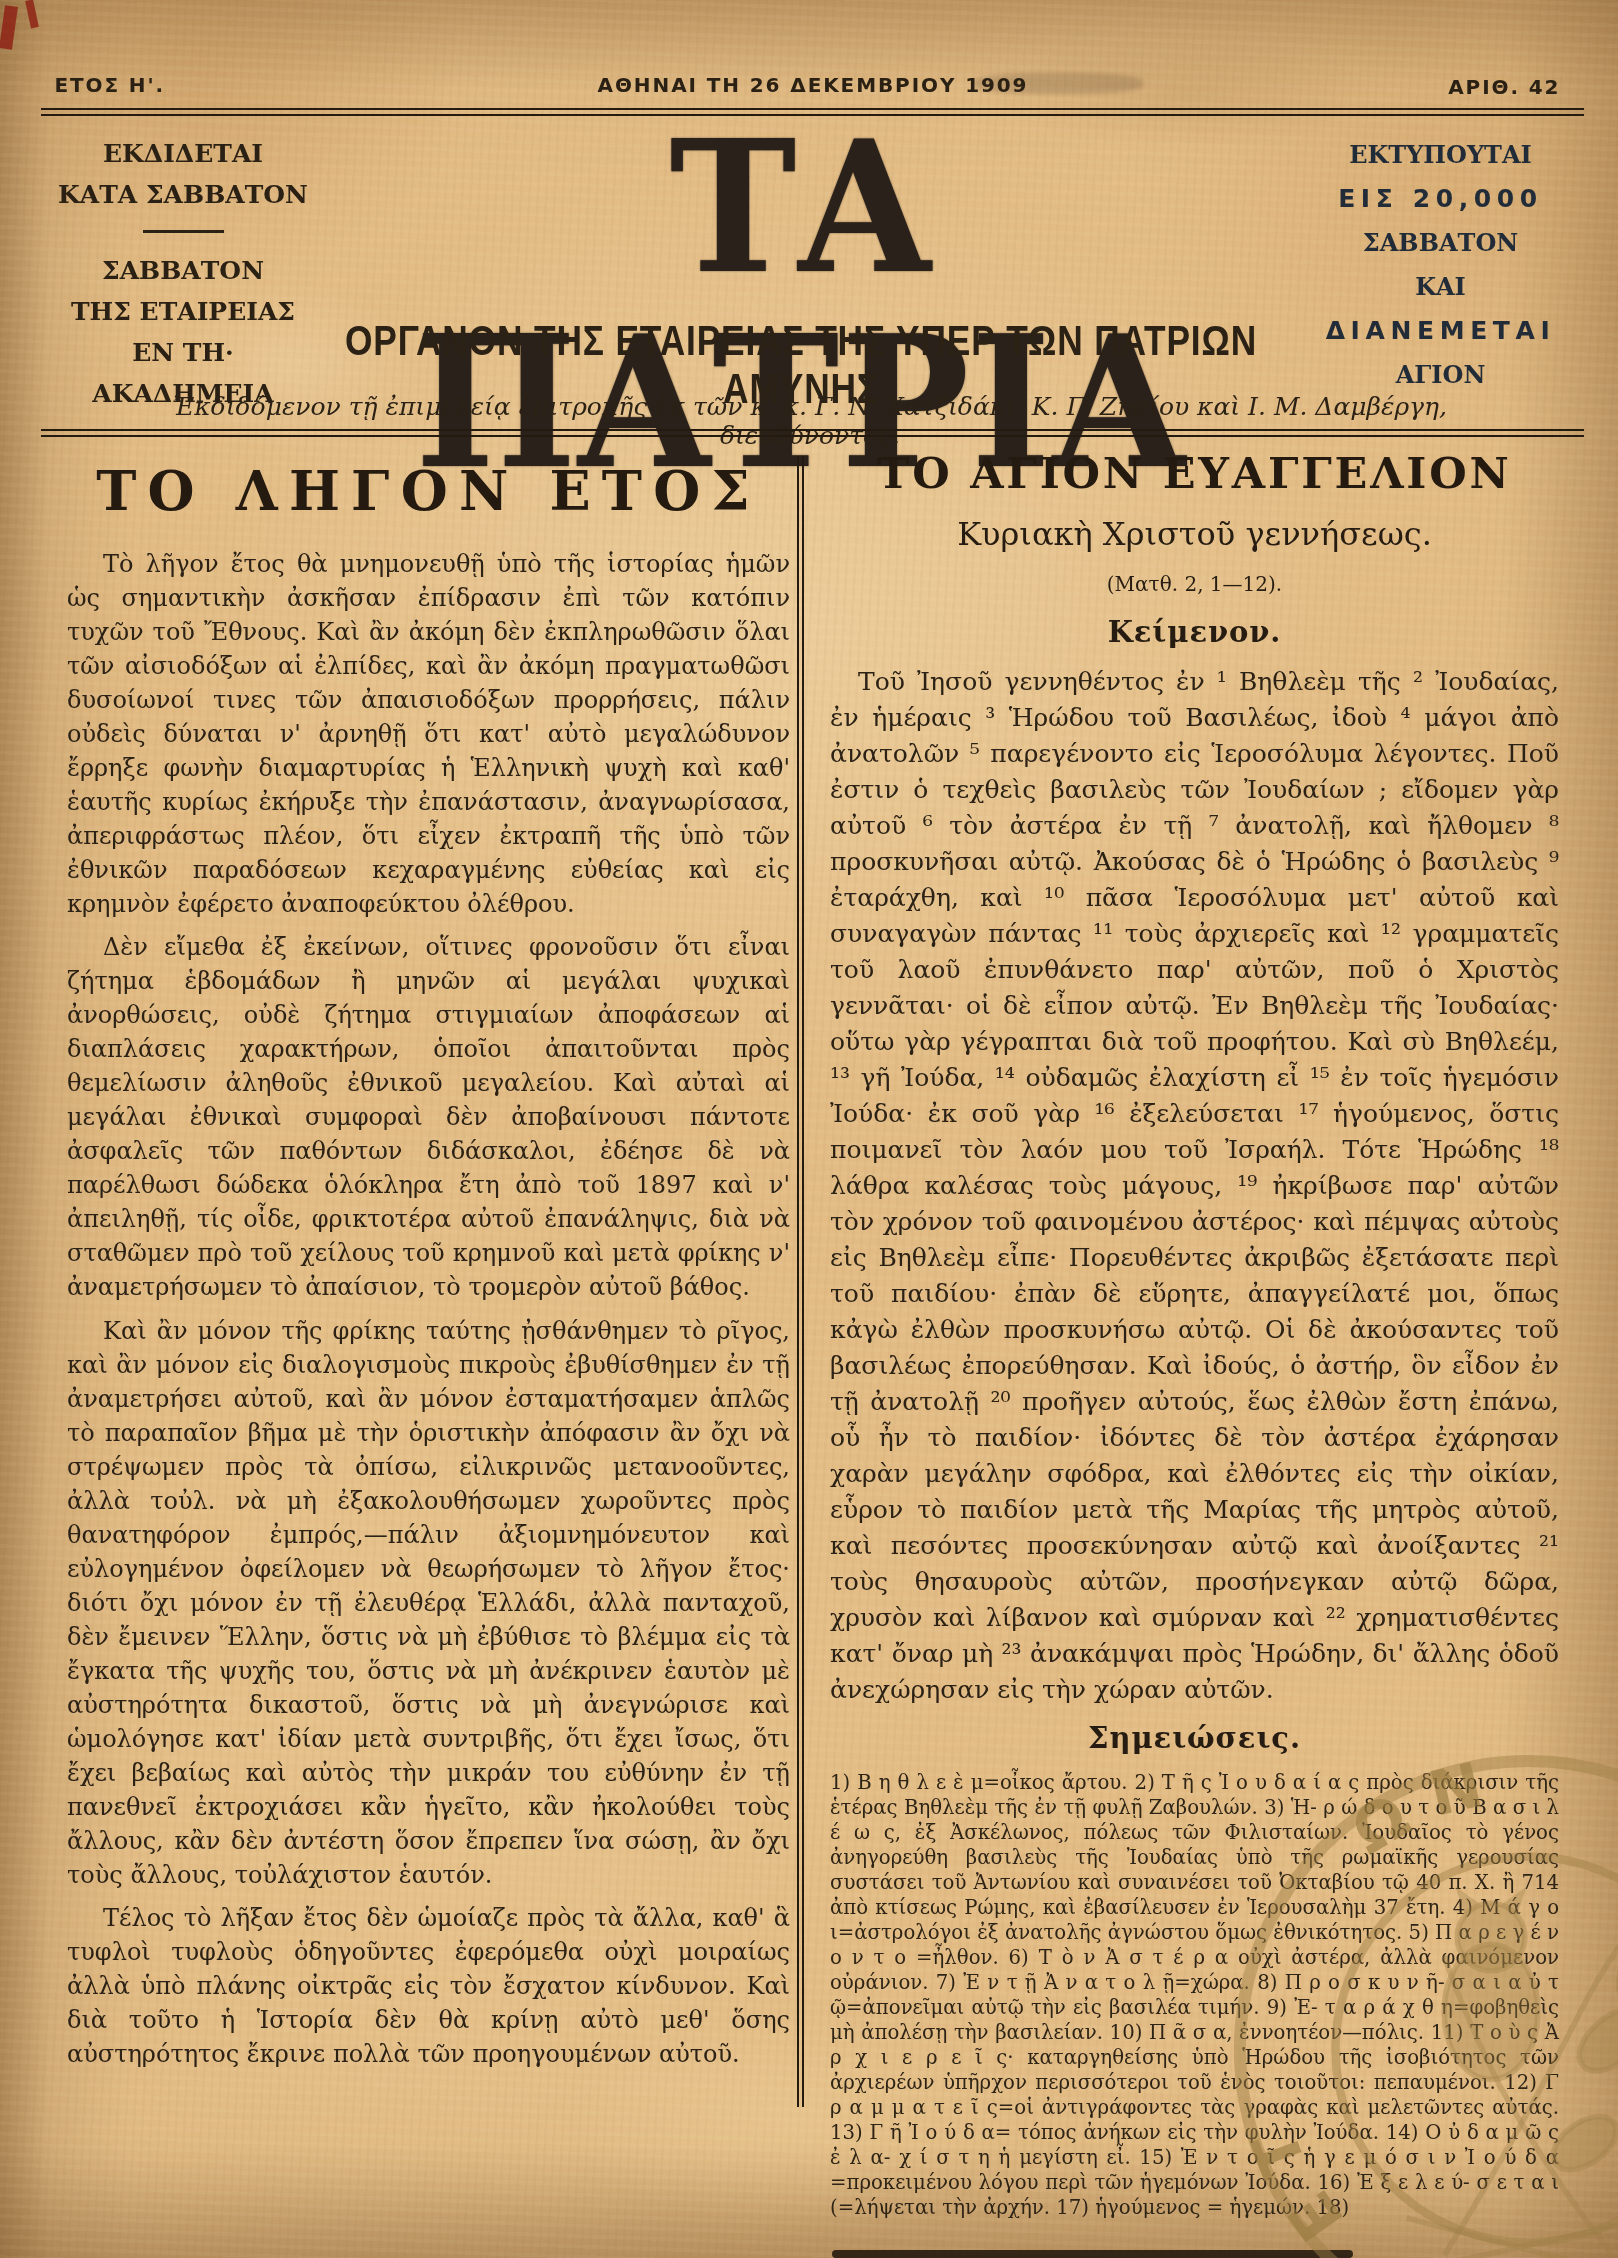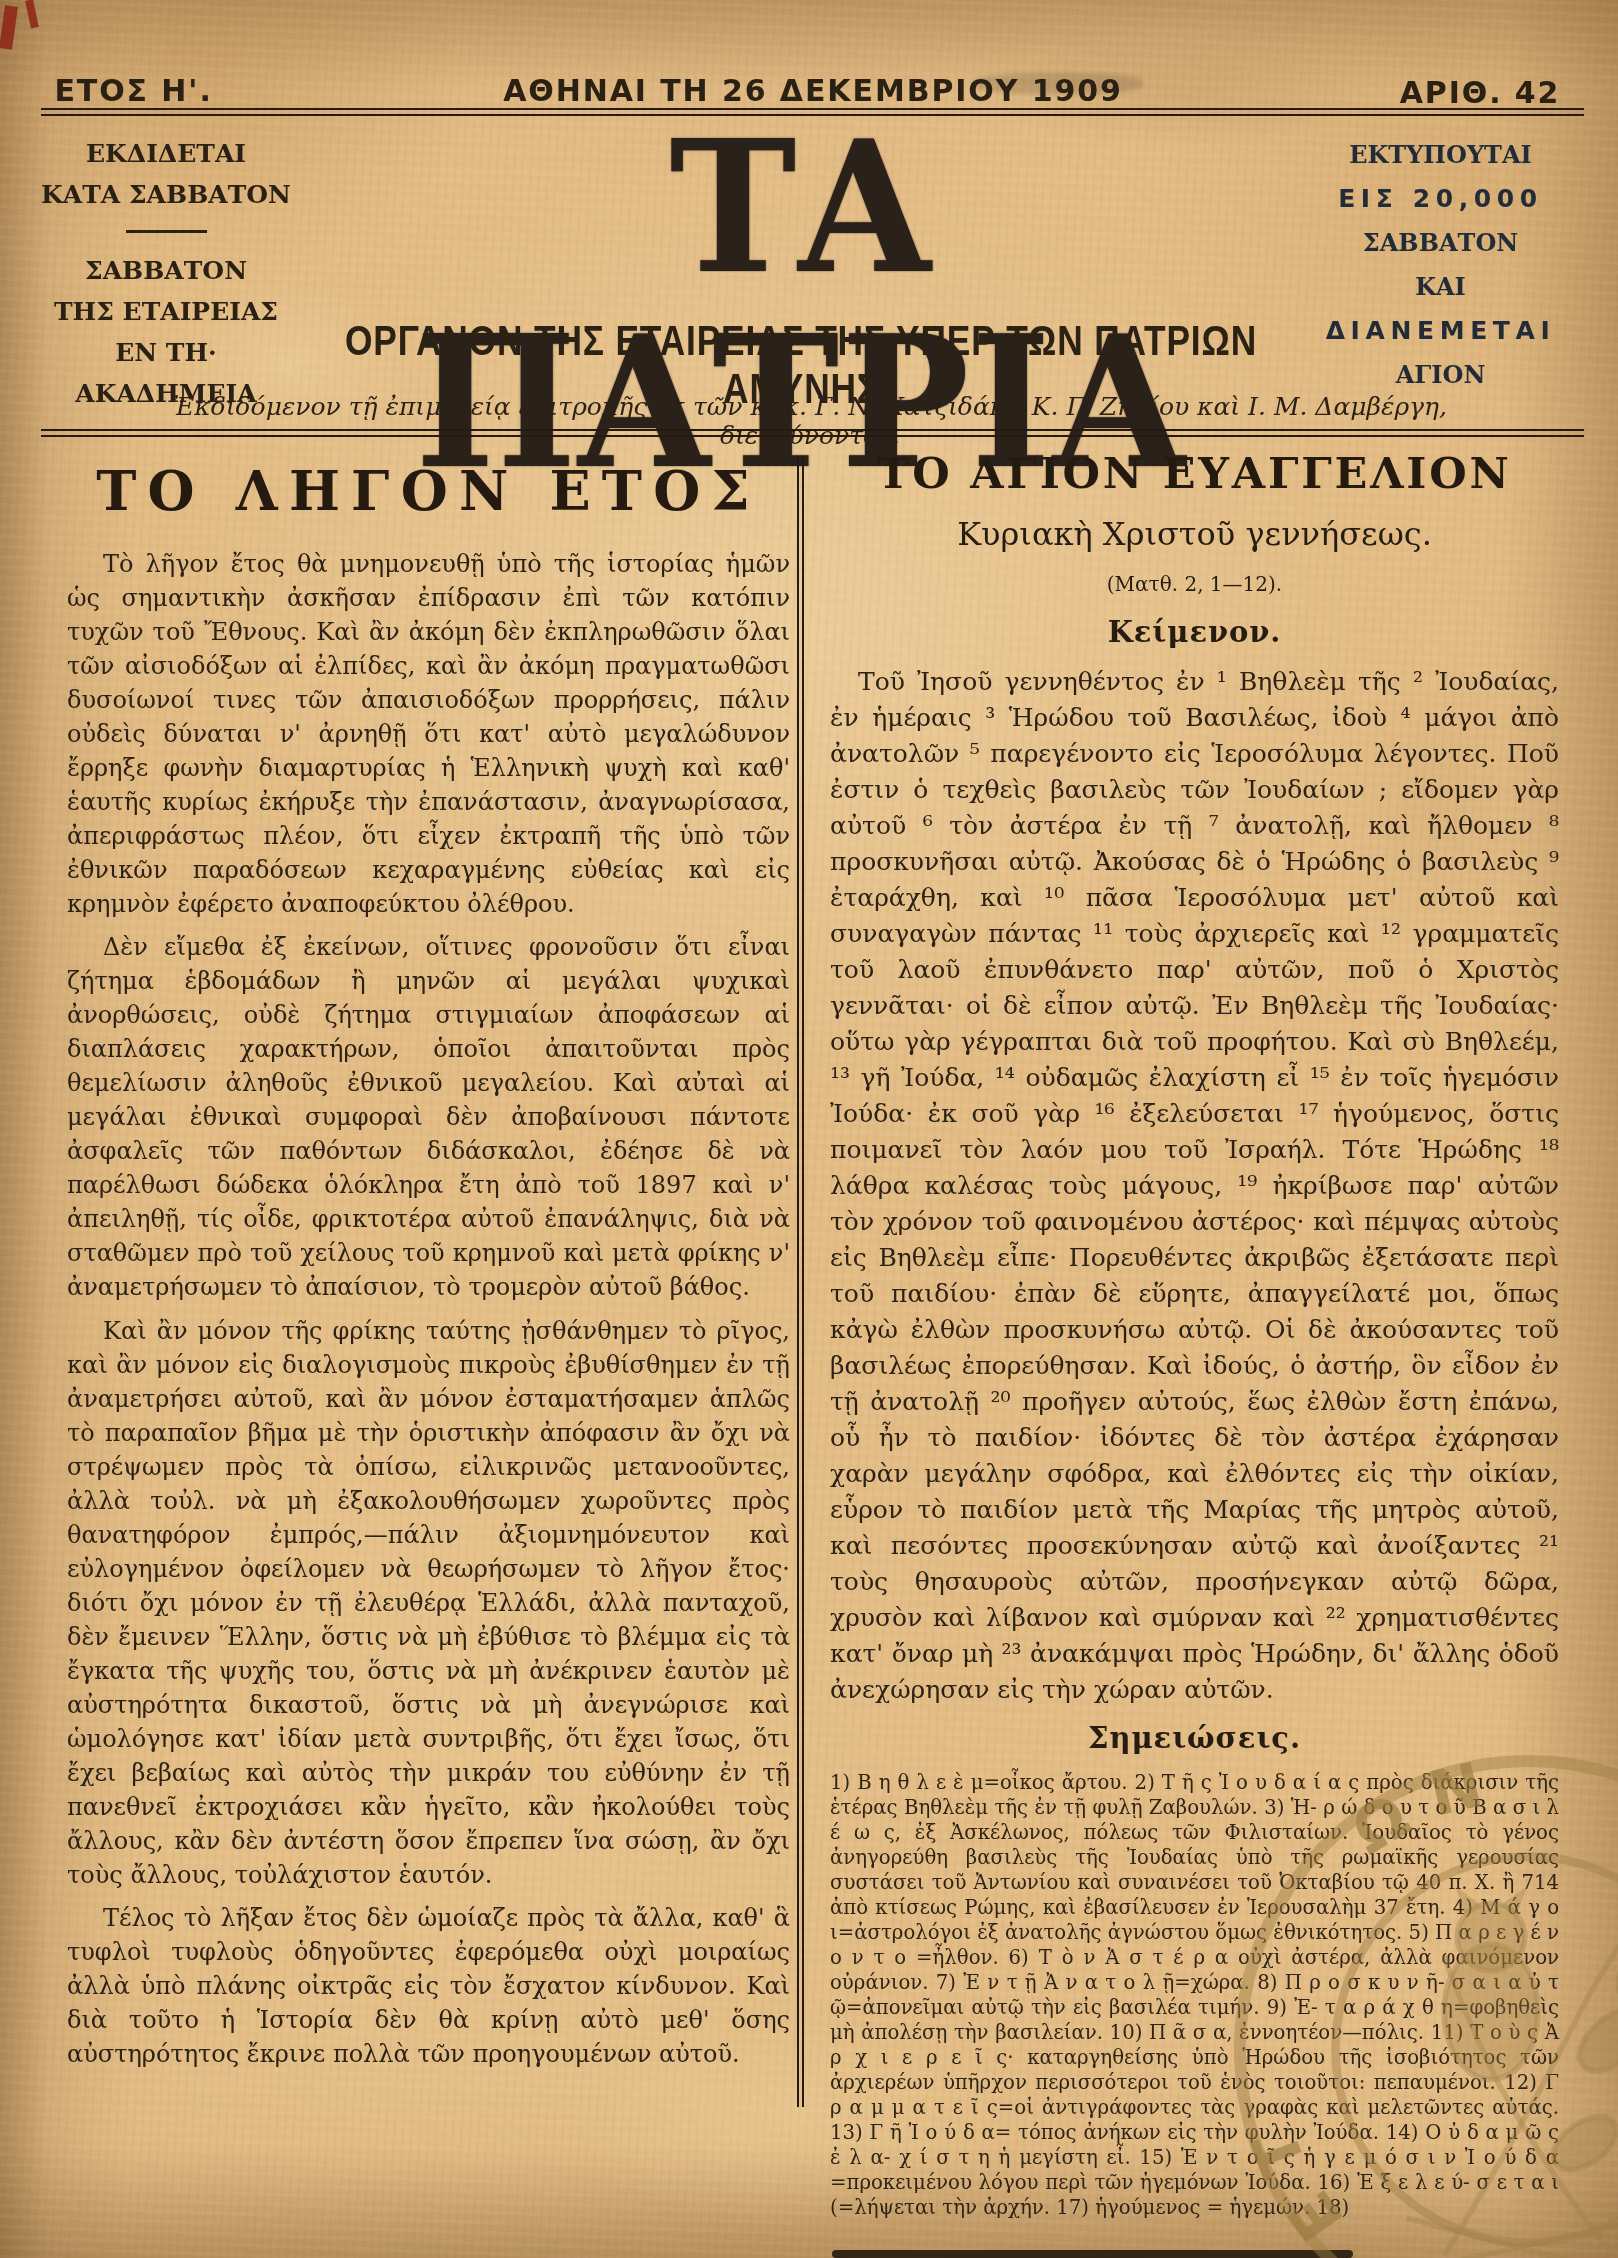--- a/index.html
+++ b/index.html
@@ -21,31 +21,31 @@
     box-shadow:inset 0 0 150px rgba(108,70,28,0.35);
   }
   .noise{position:absolute;inset:0;pointer-events:none;
     background-image:repeating-linear-gradient(93deg, rgba(120,85,40,0.04) 0 2.8px, rgba(0,0,0,0) 2.8px 8.4px),
                      repeating-linear-gradient(2deg, rgba(255,240,200,0.05) 0 3.7px, rgba(0,0,0,0) 3.7px 10.3px);}
   .stain{position:absolute;border-radius:50%;pointer-events:none;}
 
   
   .dateline{position:absolute;top:73px;left:45px;right:37px;height:32px;
     font-family:"DejaVu Sans","Liberation Sans",sans-serif;font-weight:bold;
-    font-size:30px;letter-spacing:1.9px;color:#2a2013;}
+    font-size:20px;letter-spacing:1.9px;color:#2a2013;}
   .dl-left{position:absolute;left:9.4px;top:0;}
   .dl-center{position:absolute;left:0;right:0;text-align:center;top:0;}
   .dl-right{position:absolute;right:20.6px;top:1.9px;}
   .hrule{position:absolute;left:41px;right:34px;height:3.7px;
     border-top:2.8px solid #241a10;border-bottom:2.8px solid #241a10;}
   .rule-top{top:108px;}
   .rule-mid{top:429px;}
 
   
-  .mast-left{position:absolute;left:30px;top:133px;width:272px;text-align:center;
+  .mast-left{position:absolute;left:47px;top:133px;width:272px;text-align:center;
     font-weight:bold;font-size:25px;line-height:41px;color:#2a2013;}
   .mast-left .minirule{width:81px;height:2.8px;background:#2a2013;margin:15px auto 17px;}
   .mast-right{position:absolute;left:1300px;top:133px;width:281px;text-align:center;
     font-weight:bold;font-size:24px;line-height:44px;color:#222c38;}
   .mast-right .spread{font-family:"DejaVu Sans","Liberation Sans",sans-serif;letter-spacing:5.6px;font-size:25px;}
   .mast-title{position:absolute;left:281px;top:111px;width:1040px;text-align:center;
     font-size:174px;font-weight:bold;line-height:187px;color:#2a211a;
     letter-spacing:1.9px;transform:scale(0.98,1.04);transform-origin:center top;
     text-shadow:0 0 1.9px rgba(42,33,26,0.7);}
   .mast-sub{position:absolute;left:281px;top:317px;width:1040px;text-align:center;

